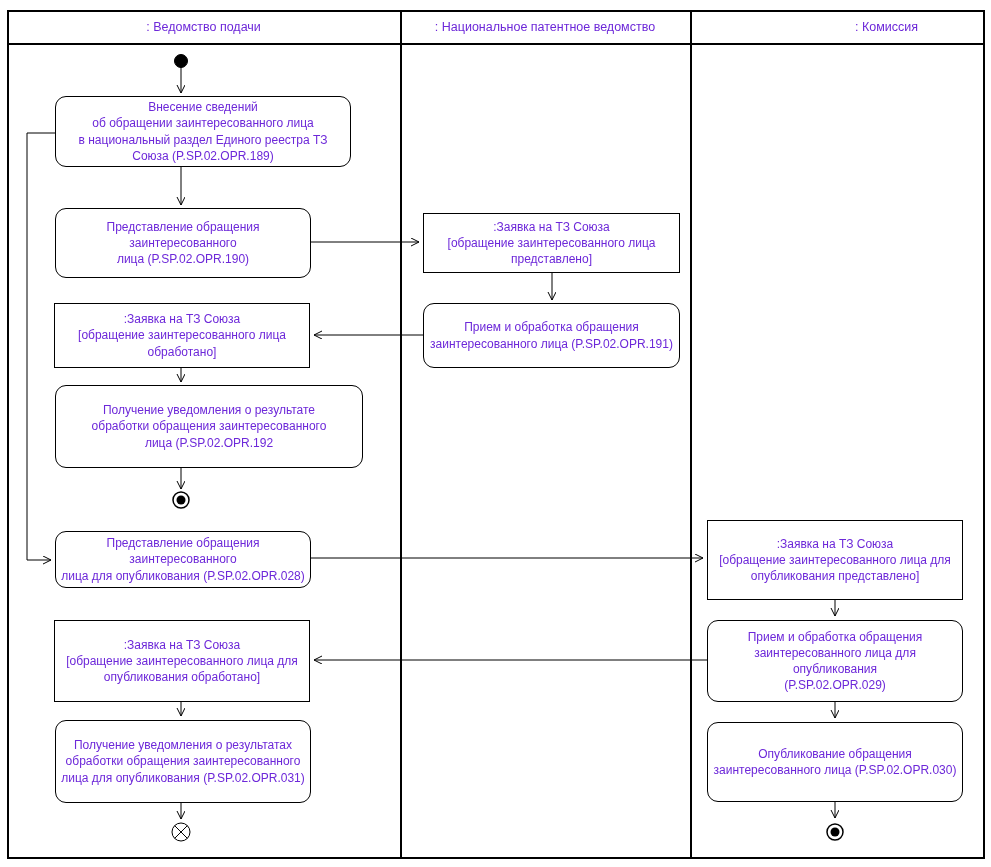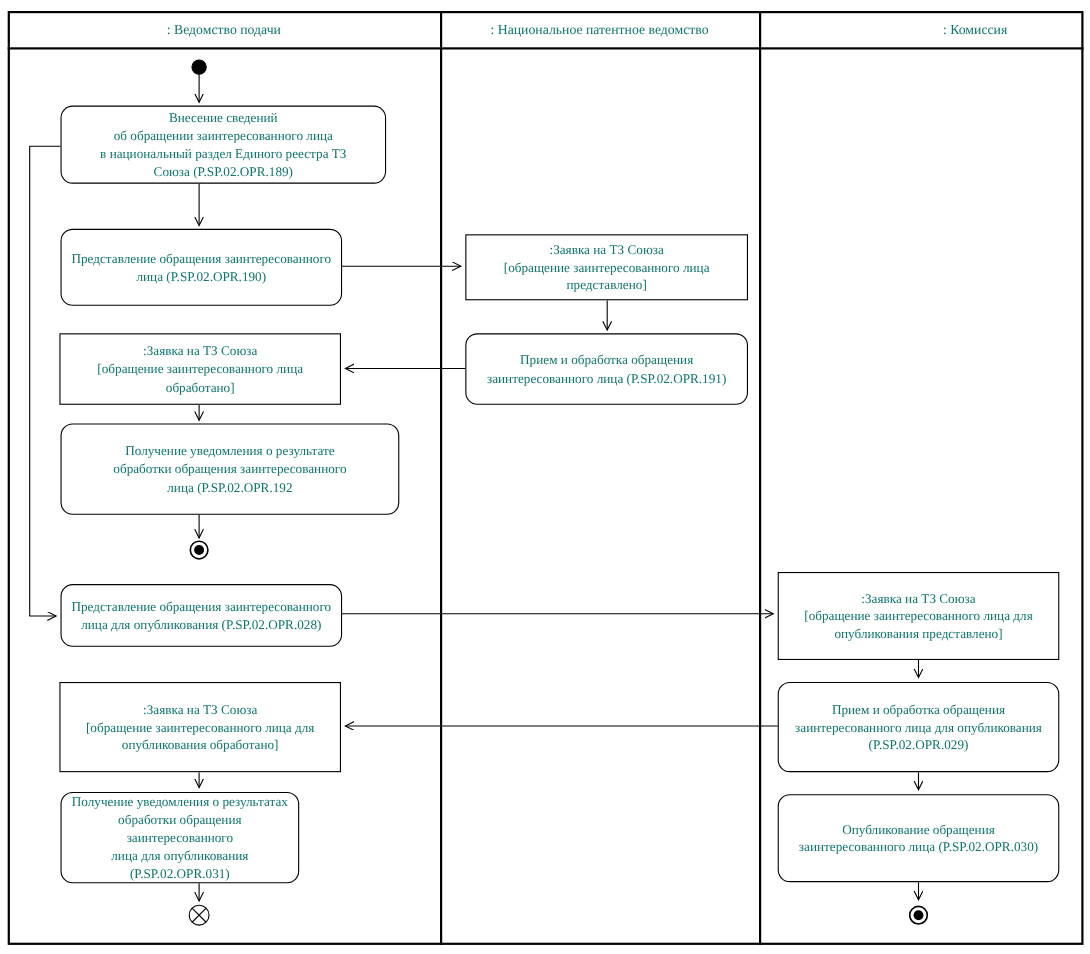--- a/index.html
+++ b/index.html
@@ -1,19 +1,19 @@
 <!DOCTYPE html>
 <html><head>
 <meta charset="utf-8">
 <style>
   html,body{margin:0;padding:0;background:#ffffff;}
   #stage{
     position:relative;width:991px;height:867px;background:#ffffff;
-    font-family:Liberation Serif, serif;
-    color:#0f766e;overflow:hidden;
+    font-family:Liberation Sans, sans-serif;
+    color:#6d28d9;overflow:hidden;
   }
   .frame{
     position:absolute;left:7px;top:10px;width:978px;height:849px;
     border:2px solid #000;box-sizing:border-box;
   }
   .vdiv{position:absolute;top:10px;width:2px;height:849px;background:#000;}
   .hdr-line{position:absolute;left:7px;top:43px;width:978px;height:2px;background:#000;}
   .lane-header{
     position:absolute;top:10px;height:34px;display:flex;align-items:center;justify-content:center;
     font-size:12.5px;box-sizing:border-box;
@@ -99,21 +99,21 @@
 [обращение заинтересованного лица
 обработано]</div>
   <div class="node action" style="left:55px;top:385px;width:308px;height:83px;">Получение уведомления о результате
 обработки обращения заинтересованного
 лица (P.SP.02.OPR.192</div>
   <div class="node action" style="left:55px;top:531px;width:256px;height:57px;">Представление обращения заинтересованного
 лица для опубликования (P.SP.02.OPR.028)</div>
   <div class="node object" style="left:54px;top:620px;width:256px;height:82px;">:Заявка на ТЗ Союза
 [обращение заинтересованного лица для
 опубликования обработано]</div>
-  <div class="node action" style="left:55px;top:720px;width:217px;height:83px;">Получение уведомления о результатах
+  <div class="node action" style="left:55px;top:720px;width:256px;height:83px;">Получение уведомления о результатах
 обработки обращения заинтересованного
 лица для опубликования (P.SP.02.OPR.031)</div>
 
   <div class="node object" style="left:423px;top:213px;width:257px;height:60px;">:Заявка на ТЗ Союза
 [обращение заинтересованного лица
 представлено]</div>
   <div class="node action" style="left:423px;top:303px;width:257px;height:65px;">Прием и обработка обращения
 заинтересованного лица (P.SP.02.OPR.191)</div>
 
   <div class="node object" style="left:707px;top:520px;width:256px;height:80px;">:Заявка на ТЗ Союза

